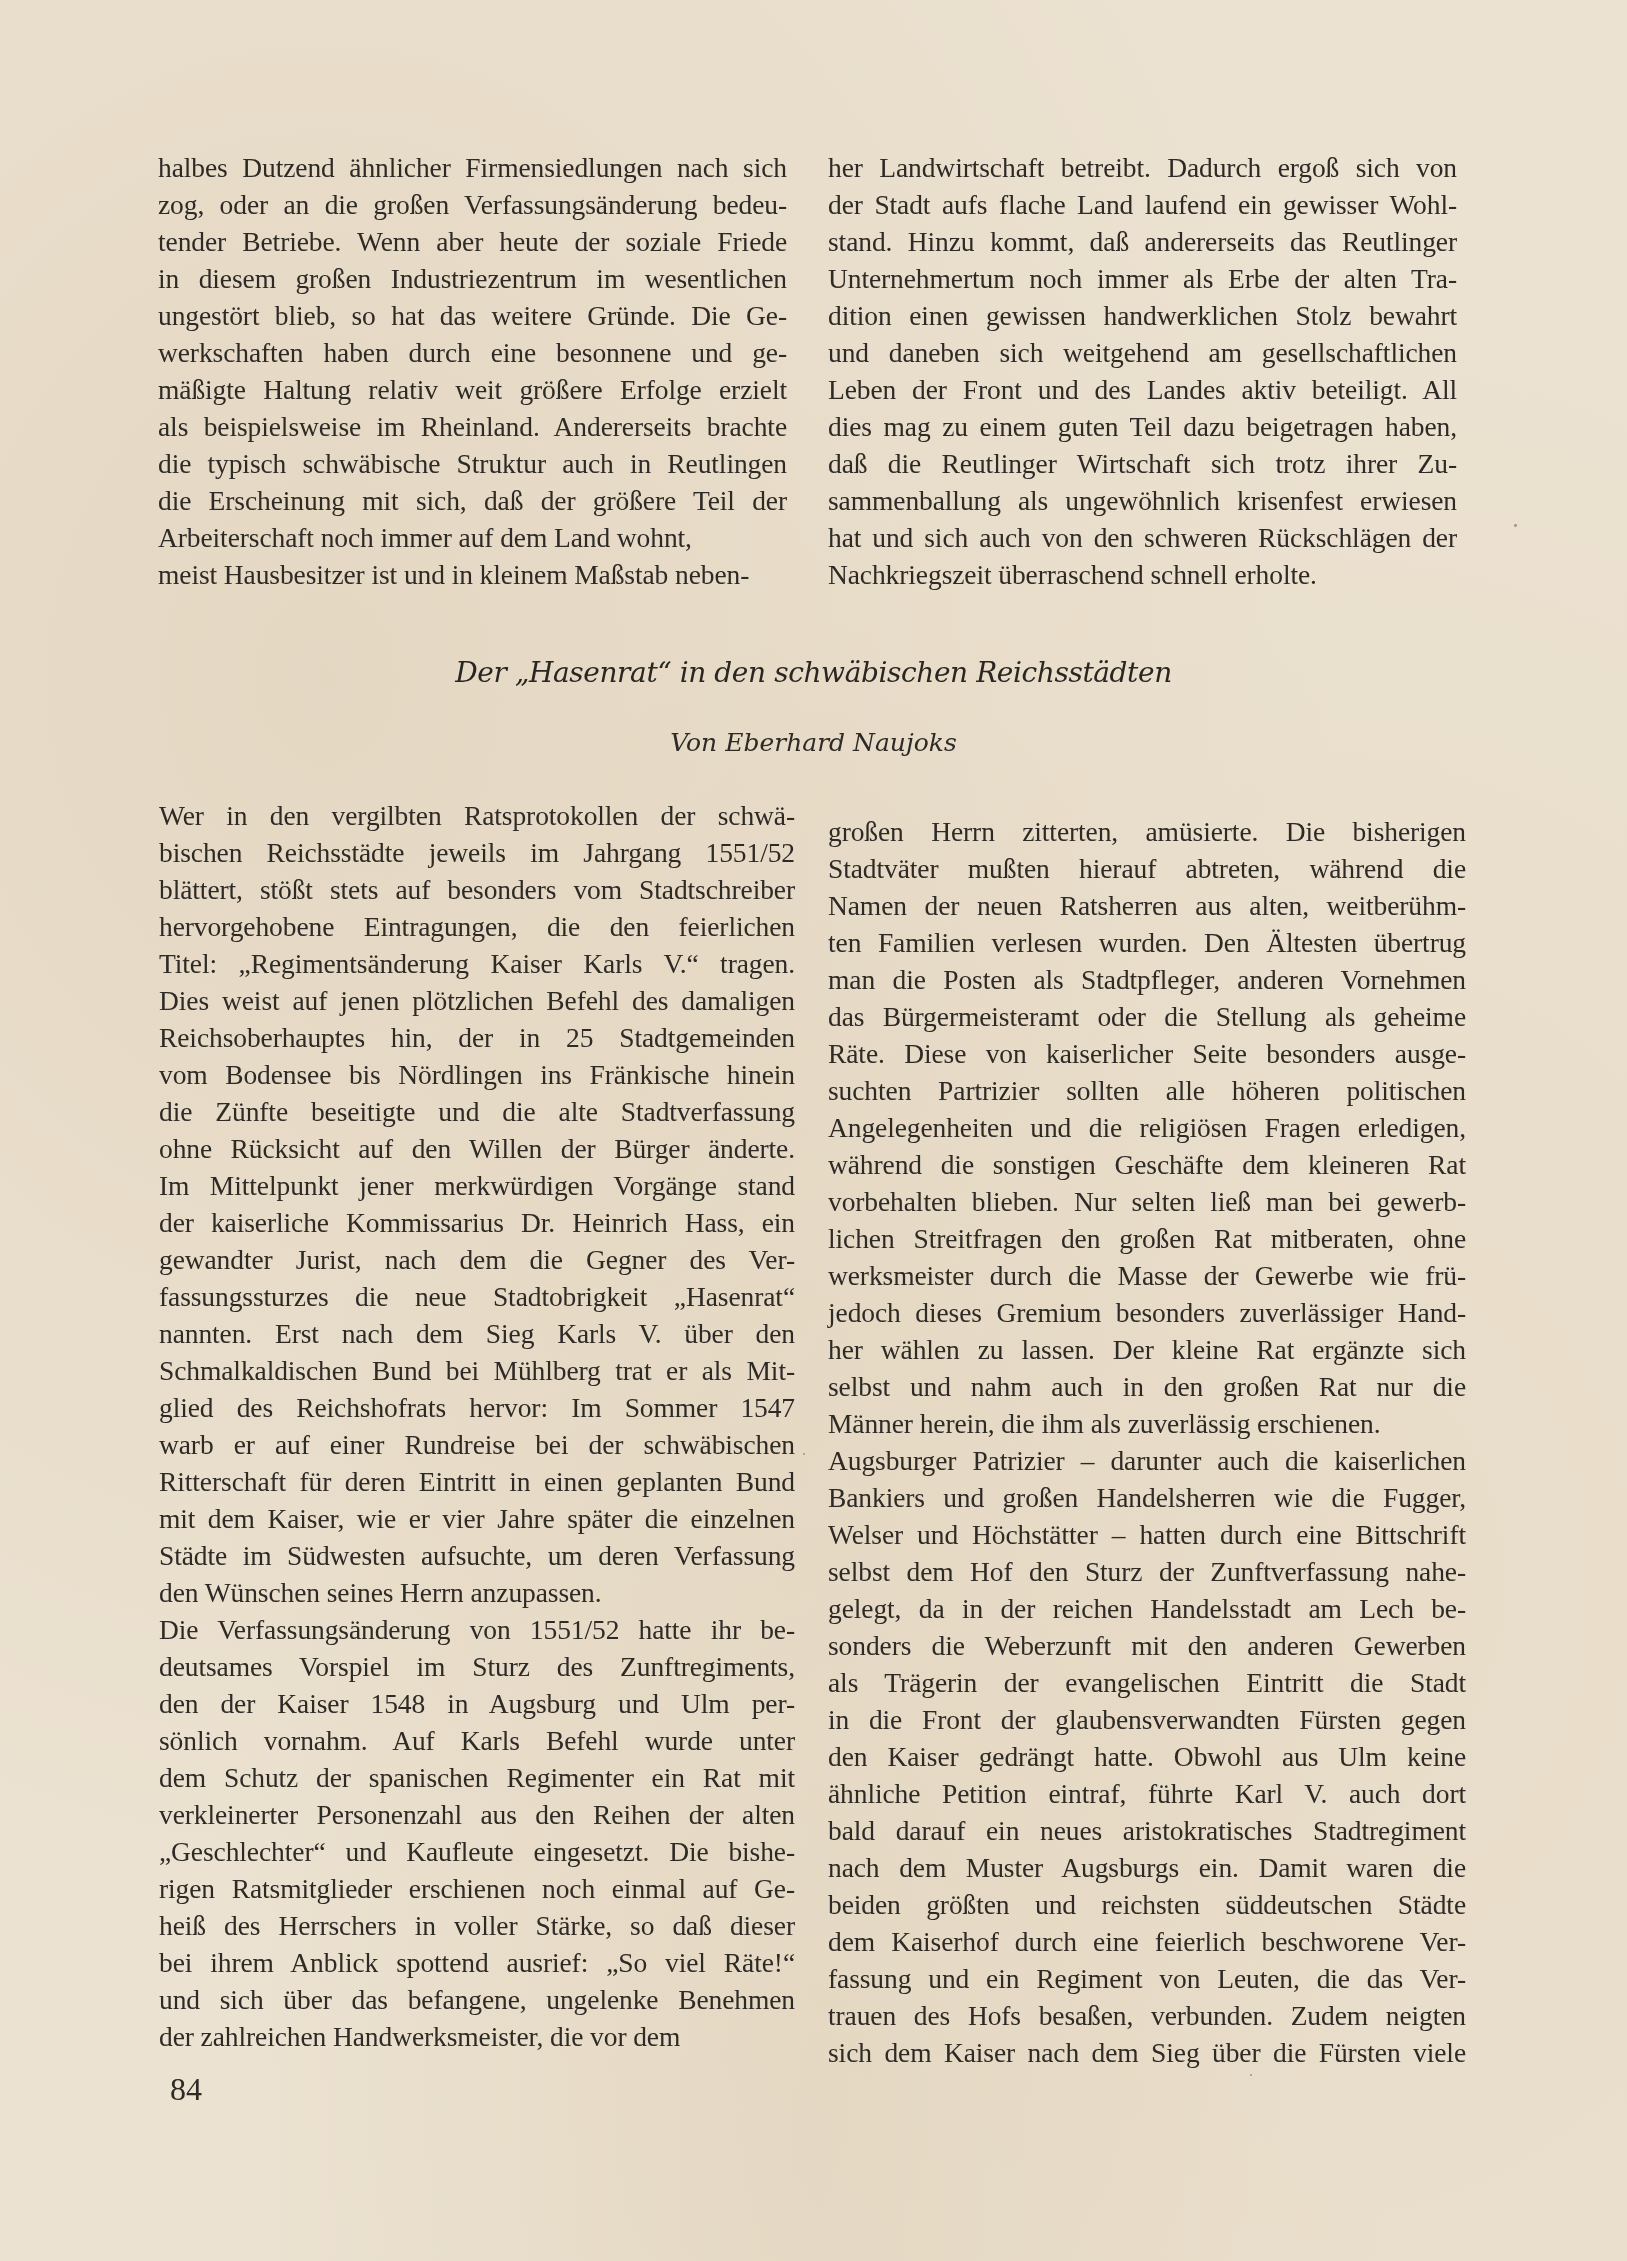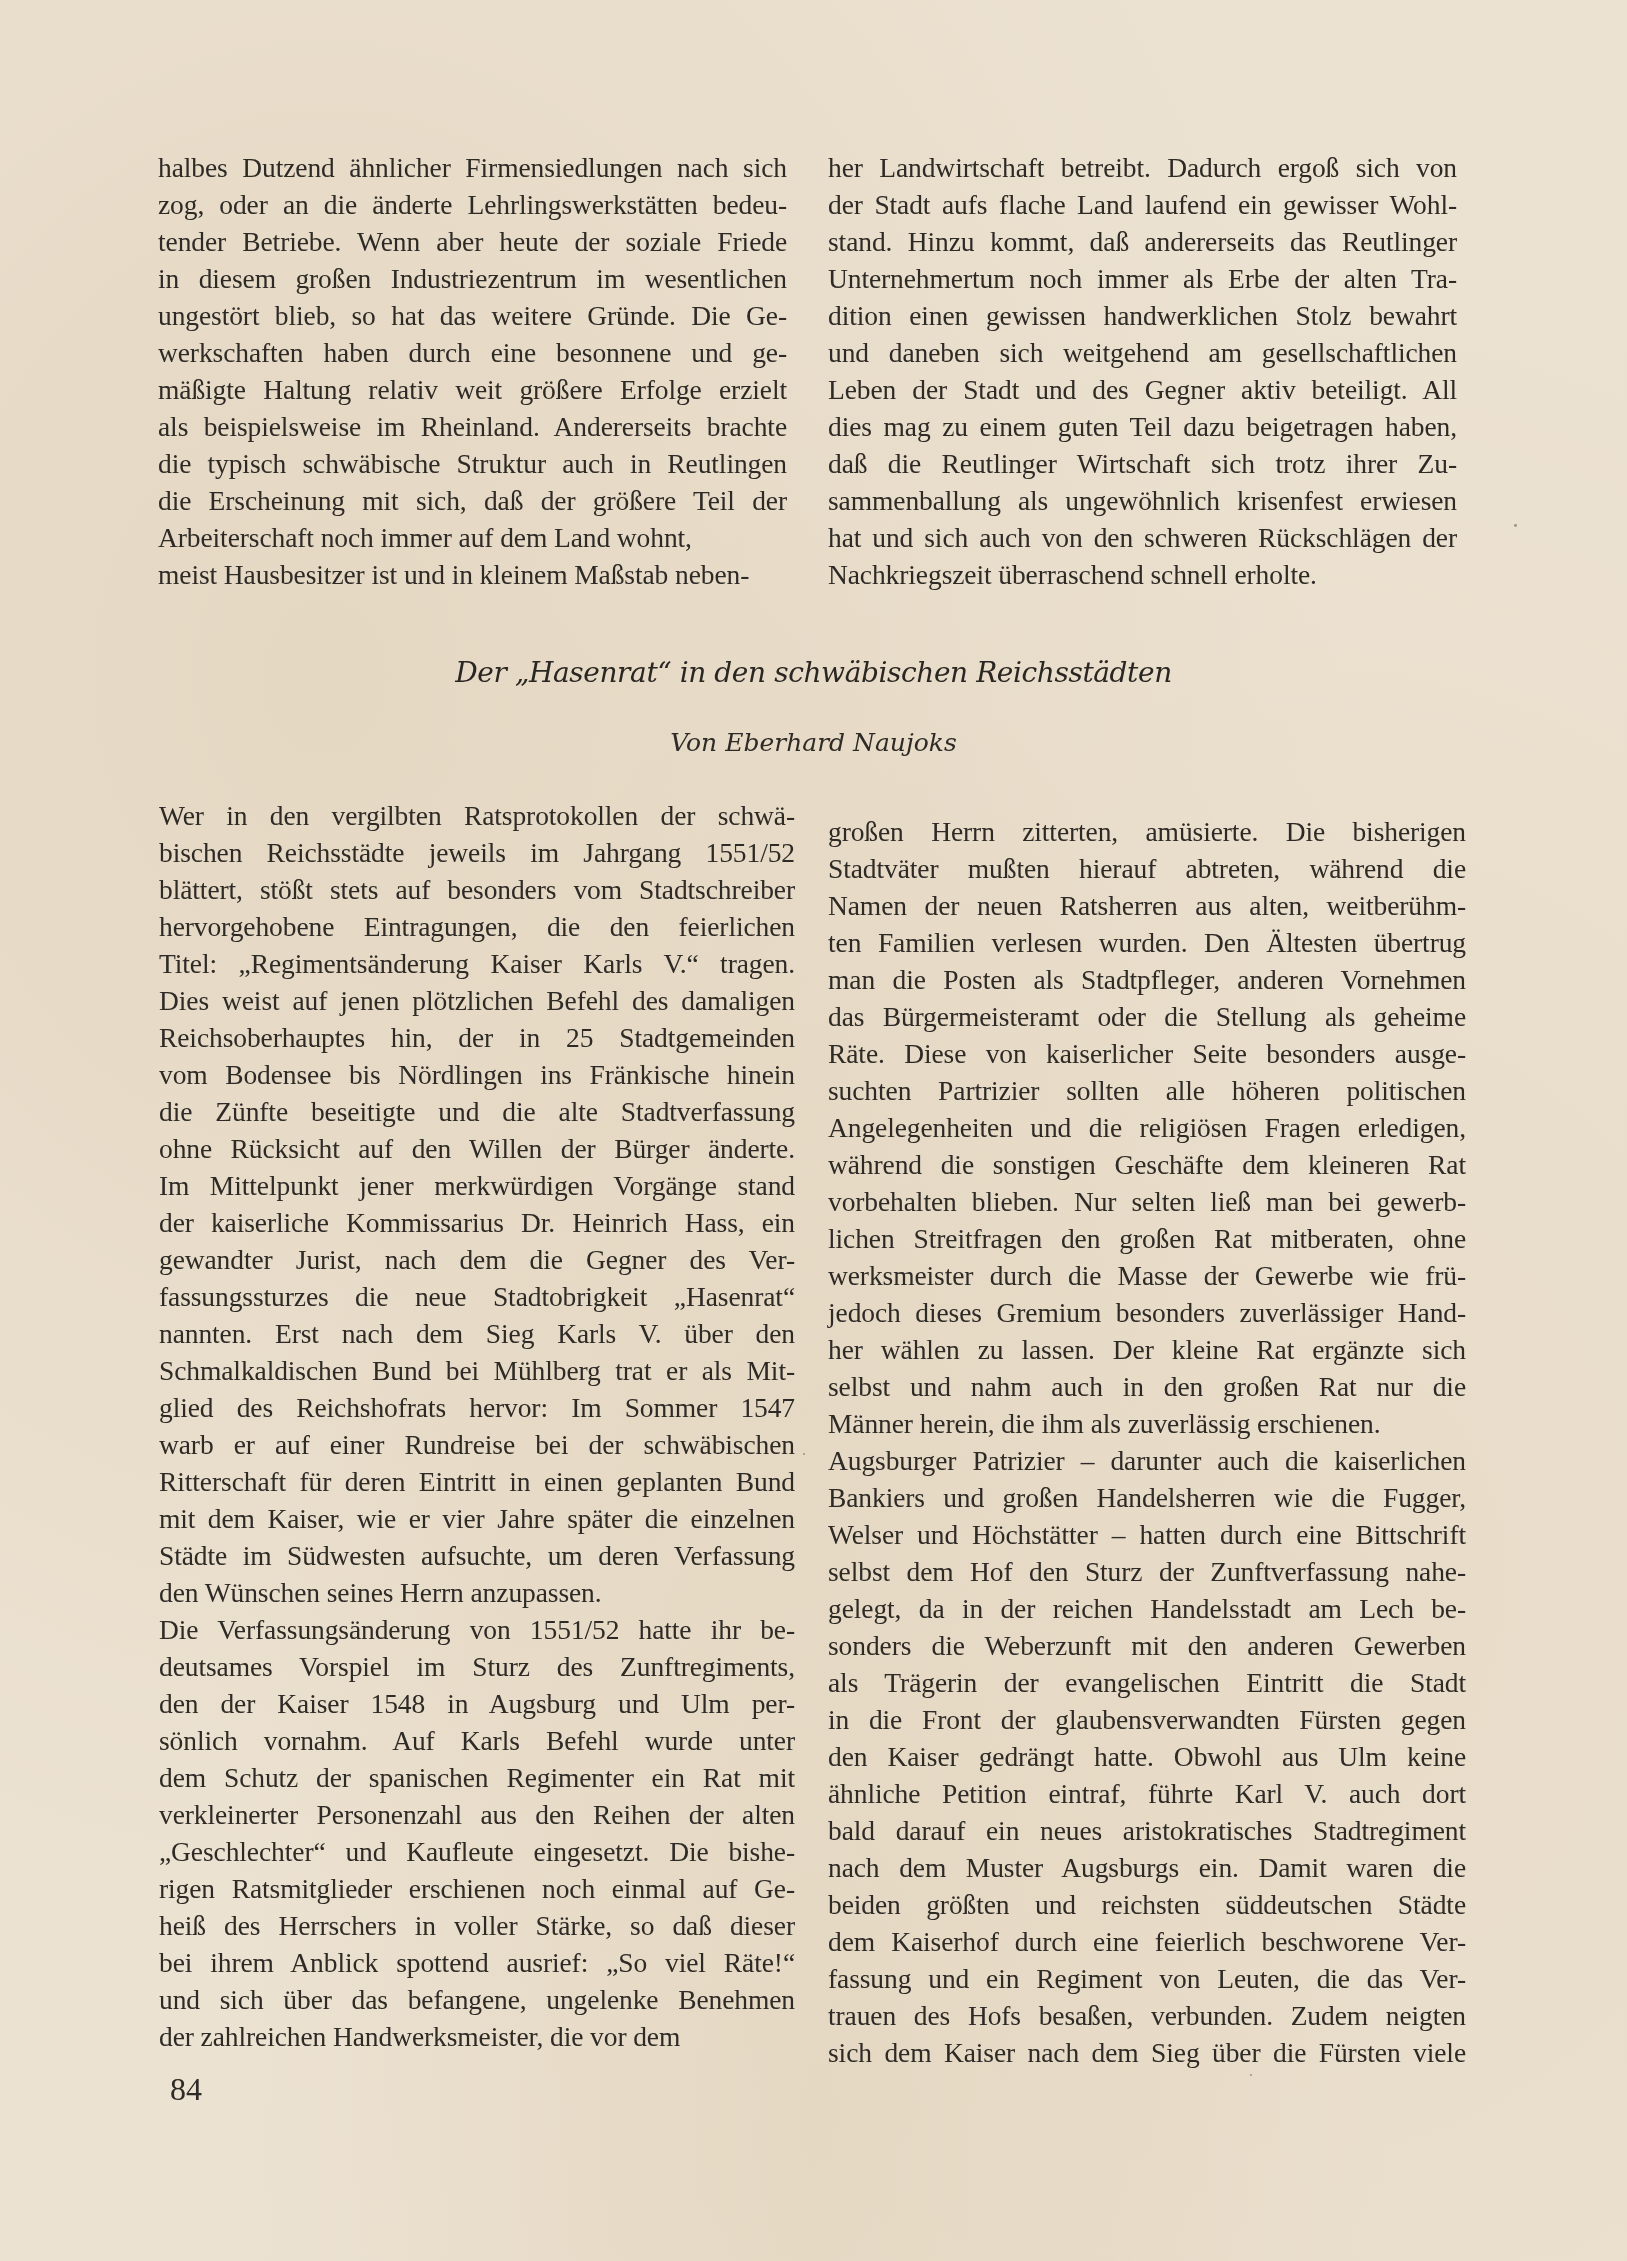--- a/index.html
+++ b/index.html
@@ -87,40 +87,40 @@
       opacity: 0.6;
     }
   </style>
 </head>
 <body>
 
 <div class="page">
 
   <div id="top-left" class="col">
       <span class="line">halbes Dutzend ähnlicher Firmensiedlungen nach sich</span>
-      <span class="line">zog, oder an die änderte Lehrlingswerkstätten bedeu-</span>
+      <span class="line">zog, oder an die großen Verfassungsänderung bedeu-</span>
       <span class="line">tender Betriebe. Wenn aber heute der soziale Friede</span>
       <span class="line">in diesem großen Industriezentrum im wesentlichen</span>
       <span class="line">ungestört blieb, so hat das weitere Gründe. Die Ge-</span>
       <span class="line">werkschaften haben durch eine besonnene und ge-</span>
       <span class="line">mäßigte Haltung relativ weit größere Erfolge erzielt</span>
       <span class="line">als beispielsweise im Rheinland. Andererseits brachte</span>
       <span class="line">die typisch schwäbische Struktur auch in Reutlingen</span>
       <span class="line">die Erscheinung mit sich, daß der größere Teil der</span>
       <span class="line last">Arbeiterschaft noch immer auf dem Land wohnt,</span>
       <span class="line last">meist Hausbesitzer ist und in kleinem Maßstab neben-</span>
     </div>
   <div id="top-right" class="col">
       <span class="line">her Landwirtschaft betreibt. Dadurch ergoß sich von</span>
       <span class="line">der Stadt aufs flache Land laufend ein gewisser Wohl-</span>
       <span class="line">stand. Hinzu kommt, daß andererseits das Reutlinger</span>
       <span class="line">Unternehmertum noch immer als Erbe der alten Tra-</span>
       <span class="line">dition einen gewissen handwerklichen Stolz bewahrt</span>
       <span class="line">und daneben sich weitgehend am gesellschaftlichen</span>
-      <span class="line">Leben der Stadt und des Gegner aktiv beteiligt. All</span>
+      <span class="line">Leben der Front und des Landes aktiv beteiligt. All</span>
       <span class="line">dies mag zu einem guten Teil dazu beigetragen haben,</span>
       <span class="line">daß die Reutlinger Wirtschaft sich trotz ihrer Zu-</span>
       <span class="line">sammenballung als ungewöhnlich krisenfest erwiesen</span>
       <span class="line">hat und sich auch von den schweren Rückschlägen der</span>
       <span class="line last">Nachkriegszeit überraschend schnell erholte.</span>
     </div>
 
   <div class="title">Der „Hasenrat“ in den schwäbischen Reichsstädten</div>
   <div class="byline">Von Eberhard Naujoks</div>
 

